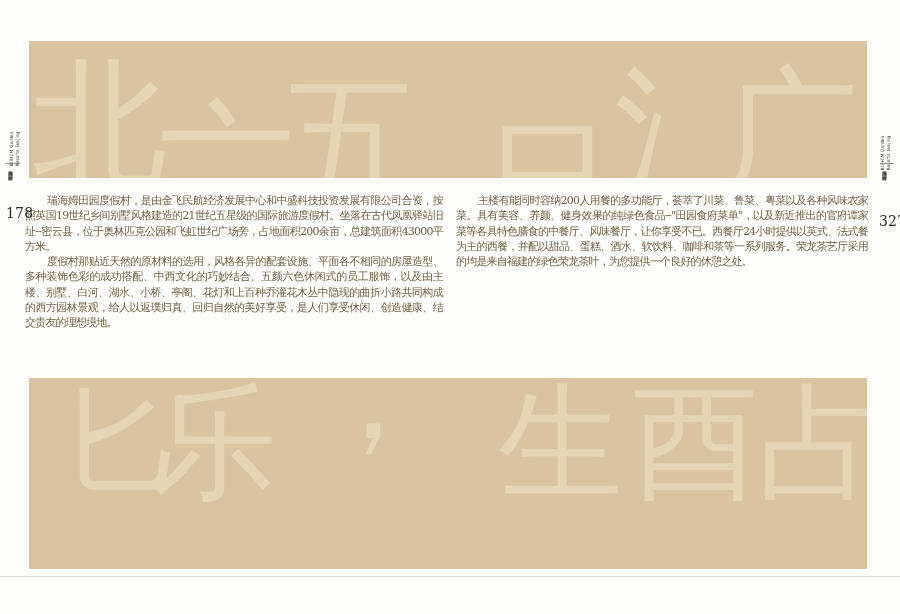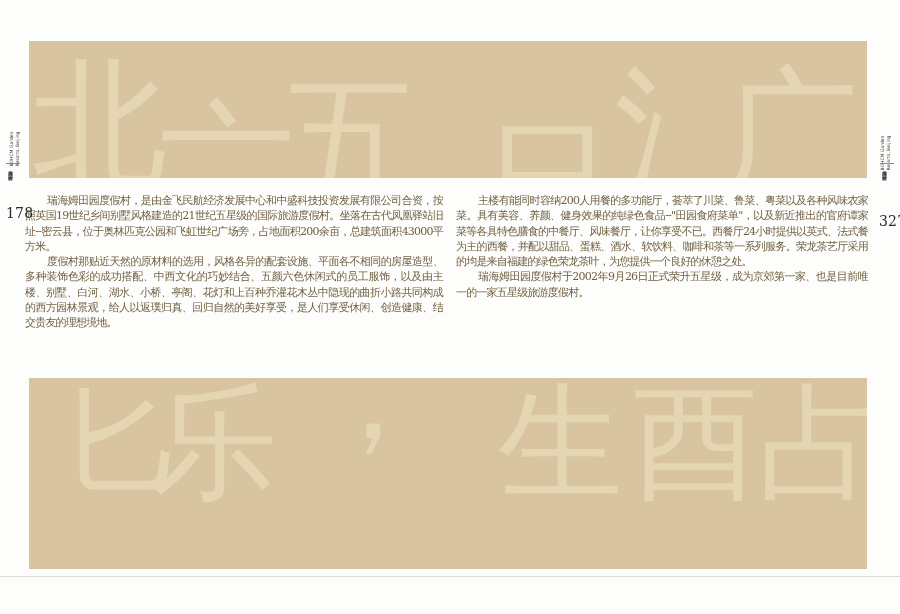--- a/index.html
+++ b/index.html
@@ -94,21 +94,20 @@
     <span class="wm b5">占</span>
   </div>
 
   <div class="column column-left">
     <p>瑞海姆田园度假村，是由金飞民航经济发展中心和中盛科技投资发展有限公司合资，按照英国19世纪乡间别墅风格建造的21世纪五星级的国际旅游度假村。坐落在古代凤凰驿站旧址--密云县，位于奥林匹克公园和飞虹世纪广场旁，占地面积200余亩，总建筑面积43000平方米。</p>
     <p>度假村那贴近天然的原材料的选用，风格各异的配套设施、平面各不相同的房屋造型、多种装饰色彩的成功搭配、中西文化的巧妙结合、五颜六色休闲式的员工服饰，以及由主楼、别墅、白河、湖水、小桥、亭阁、花灯和上百种乔灌花木丛中隐现的曲折小路共同构成的西方园林景观，给人以返璞归真、回归自然的美好享受，是人们享受休闲、创造健康、结交贵友的理想境地。</p>
   </div>
 
   <div class="column column-right">
     <p>主楼有能同时容纳200人用餐的多功能厅，荟萃了川菜、鲁菜、粤菜以及各种风味农家菜。具有美容、养颜、健身效果的纯绿色食品--"田园食府菜单"，以及新近推出的官府谭家菜等各具特色膳食的中餐厅、风味餐厅，让你享受不已。西餐厅24小时提供以英式、法式餐为主的西餐，并配以甜品、蛋糕、酒水、软饮料、咖啡和茶等一系列服务。荣龙茶艺厅采用的均是来自福建的绿色荣龙茶叶，为您提供一个良好的休憩之处。</p>
-    <p>瑞海姆田园度假村于2002年9月26日正式荣升五星级，成为京郊第一家、也是目前唯一的一家五星级旅游度假村。</p>
   </div>
 
   <div class="spine-en spine-en-left">
     <div>BOHCM Garden</div>
     <div>Resorts, Beijing</div>
   </div>
   <div class="spine-rule spine-rule-left"></div>
   <div class="spine-cn spine-cn-left">
     <span>北京瑞海姆</span>
     <span>田园度假村</span>

